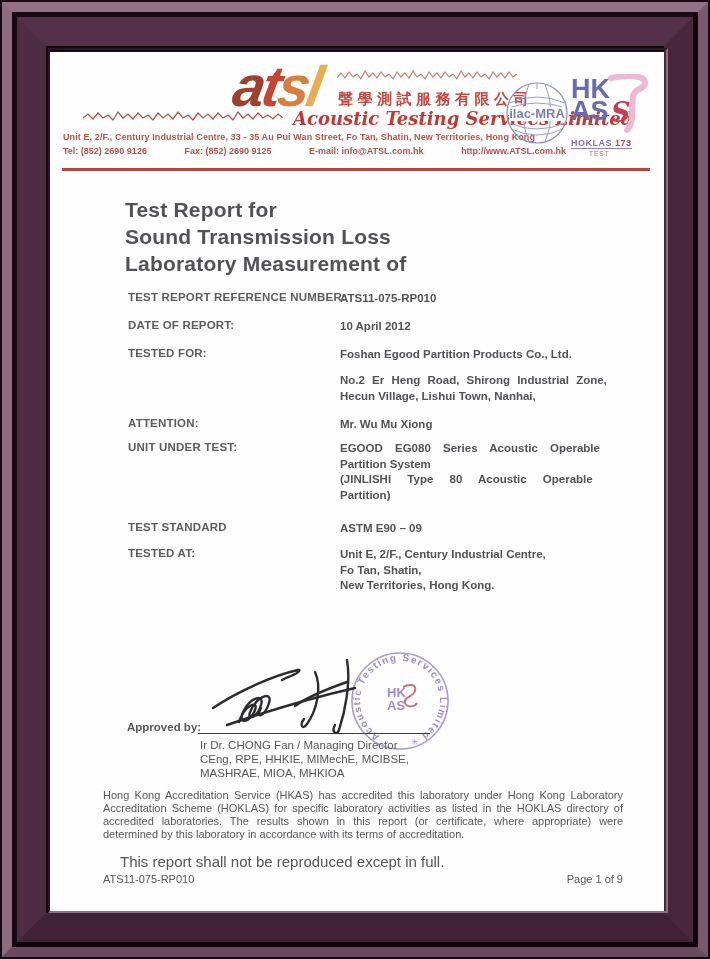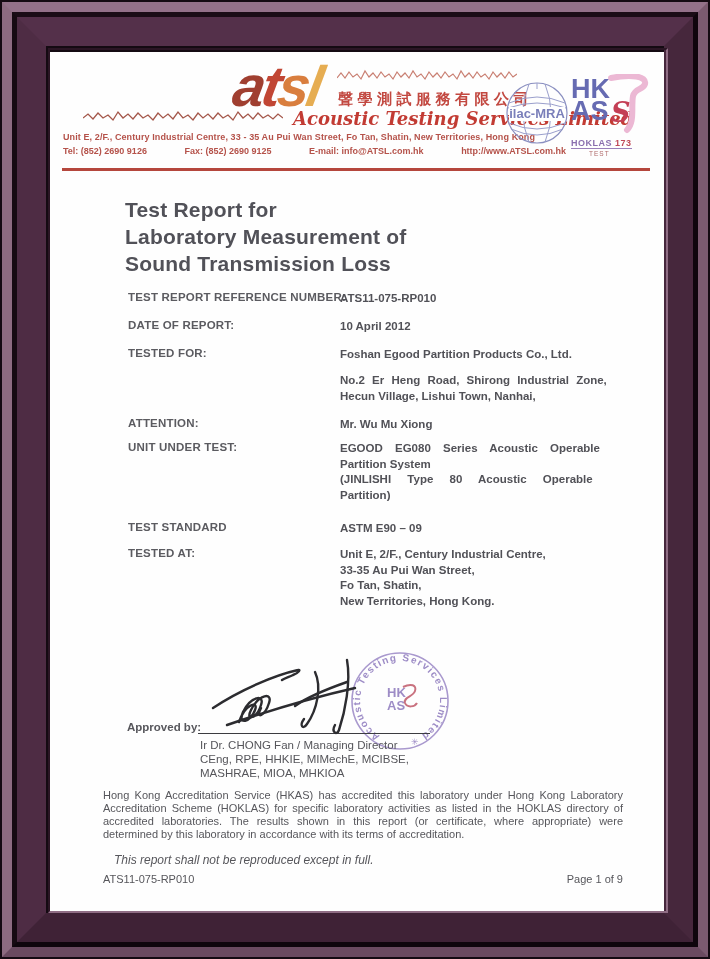--- a/index.html
+++ b/index.html
@@ -77,21 +77,21 @@
   .stamp { position:absolute; left:295px; top:593px; opacity:.85; }
   .signature { position:absolute; left:145px; top:590px; z-index:3; }
   .sig-line { position:absolute; left:148px; top:681px; width:232px; height:0;
               border-top:1.6px solid #3c3c40; z-index:2; }
   .director { position:absolute; left:150px; top:686px; font-size:11.5px; font-weight:normal;
               color:#55555a; line-height:14px; }
 
   
   .disclaimer { position:absolute; left:53px; top:737px; width:520px; font-size:11px;
                 color:#56565b; line-height:13px; text-align:justify; }
-  .repro-note { position:absolute; left:64px; top:801px; font-size:12px; color:#56565b;font-style:italic; }
+  .repro-note { position:absolute; left:70px; top:801px; font-size:15px; color:#56565b; }
   .footer { position:absolute; left:53px; top:821px; width:520px; display:flex;
             justify-content:space-between; font-size:11px; color:#56565b; }
   svg text { font-family:"Liberation Sans", sans-serif; }
 </style>
 </head>
 <body>
 
 <div class="scene">
   <div class="f0"></div>
   <div class="f1"></div>
@@ -144,22 +144,22 @@
       </div>
       <div class="hoklas">
         <span>HOKLAS</span>
         <span class="no">173</span>
       </div>
       <div class="hkas-test">TEST</div>
     </div>
 
     <div class="title">
       <div>Test Report for</div>
+      <div>Sound Transmission Loss</div>
       <div>Laboratory Measurement of</div>
-      <div>Sound Transmission Loss</div>
     </div>
 
     <div class="row r0">
       <span class="lab">TEST REPORT REFERENCE NUMBER:</span>
       <div class="val">
           <span class="vline">ATS11-075-RP010</span>
         </div>
     </div>
     <div class="row r1">
       <span class="lab">DATE OF REPORT:</span>
@@ -198,21 +198,20 @@
     <div class="row r6">
       <span class="lab">TEST STANDARD</span>
       <div class="val">
           <span class="vline">ASTM E90 – 09</span>
         </div>
     </div>
     <div class="row r7">
       <span class="lab">TESTED AT:</span>
       <div class="val">
         <span class="vline">Unit E, 2/F., Century Industrial Centre,</span>
-        <span class="vline">33-35 Au Pui Wan Street,</span>
         <span class="vline">Fo Tan, Shatin,</span>
         <span class="vline">New Territories, Hong Kong.</span>
       </div>
     </div>
 
     <svg class="stamp" width="110" height="112">
       <defs>
         <path id="ringPath" d="M55,16 a40,40 0 1 1 -0.01,0"></path>
       </defs>
       <circle cx="55" cy="56" r="48" fill="none" stroke="#9b88c6" stroke-width="1.6"></circle>

